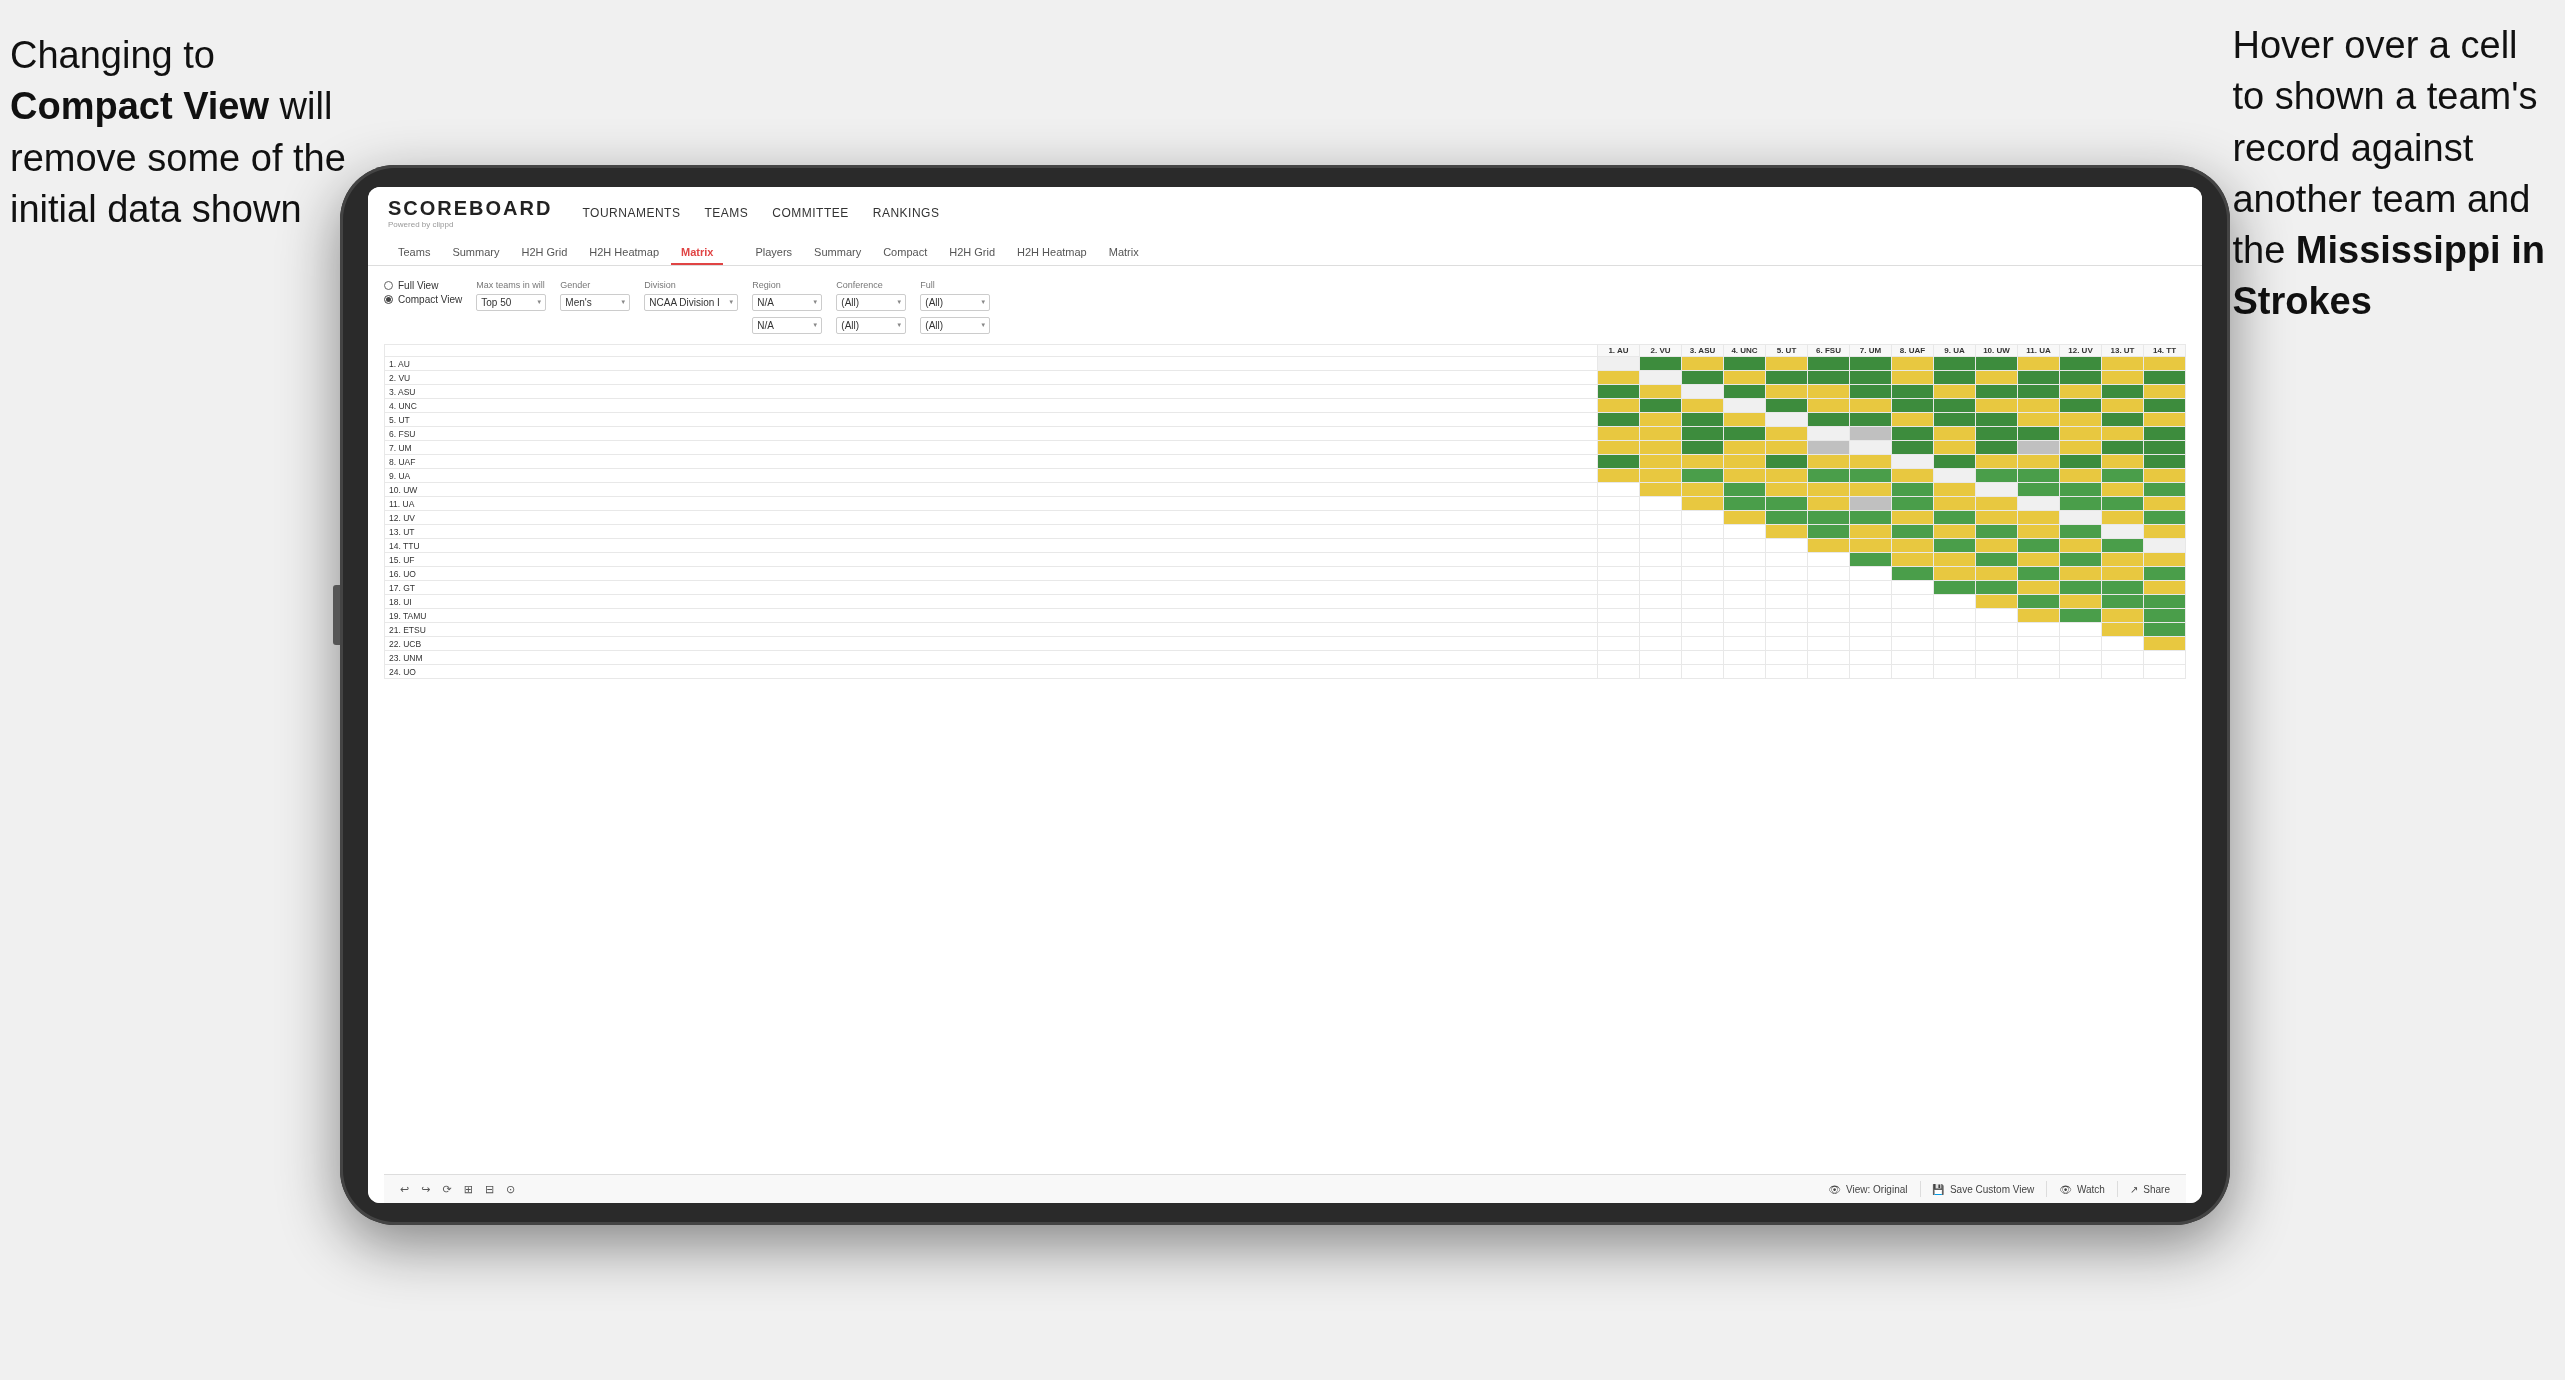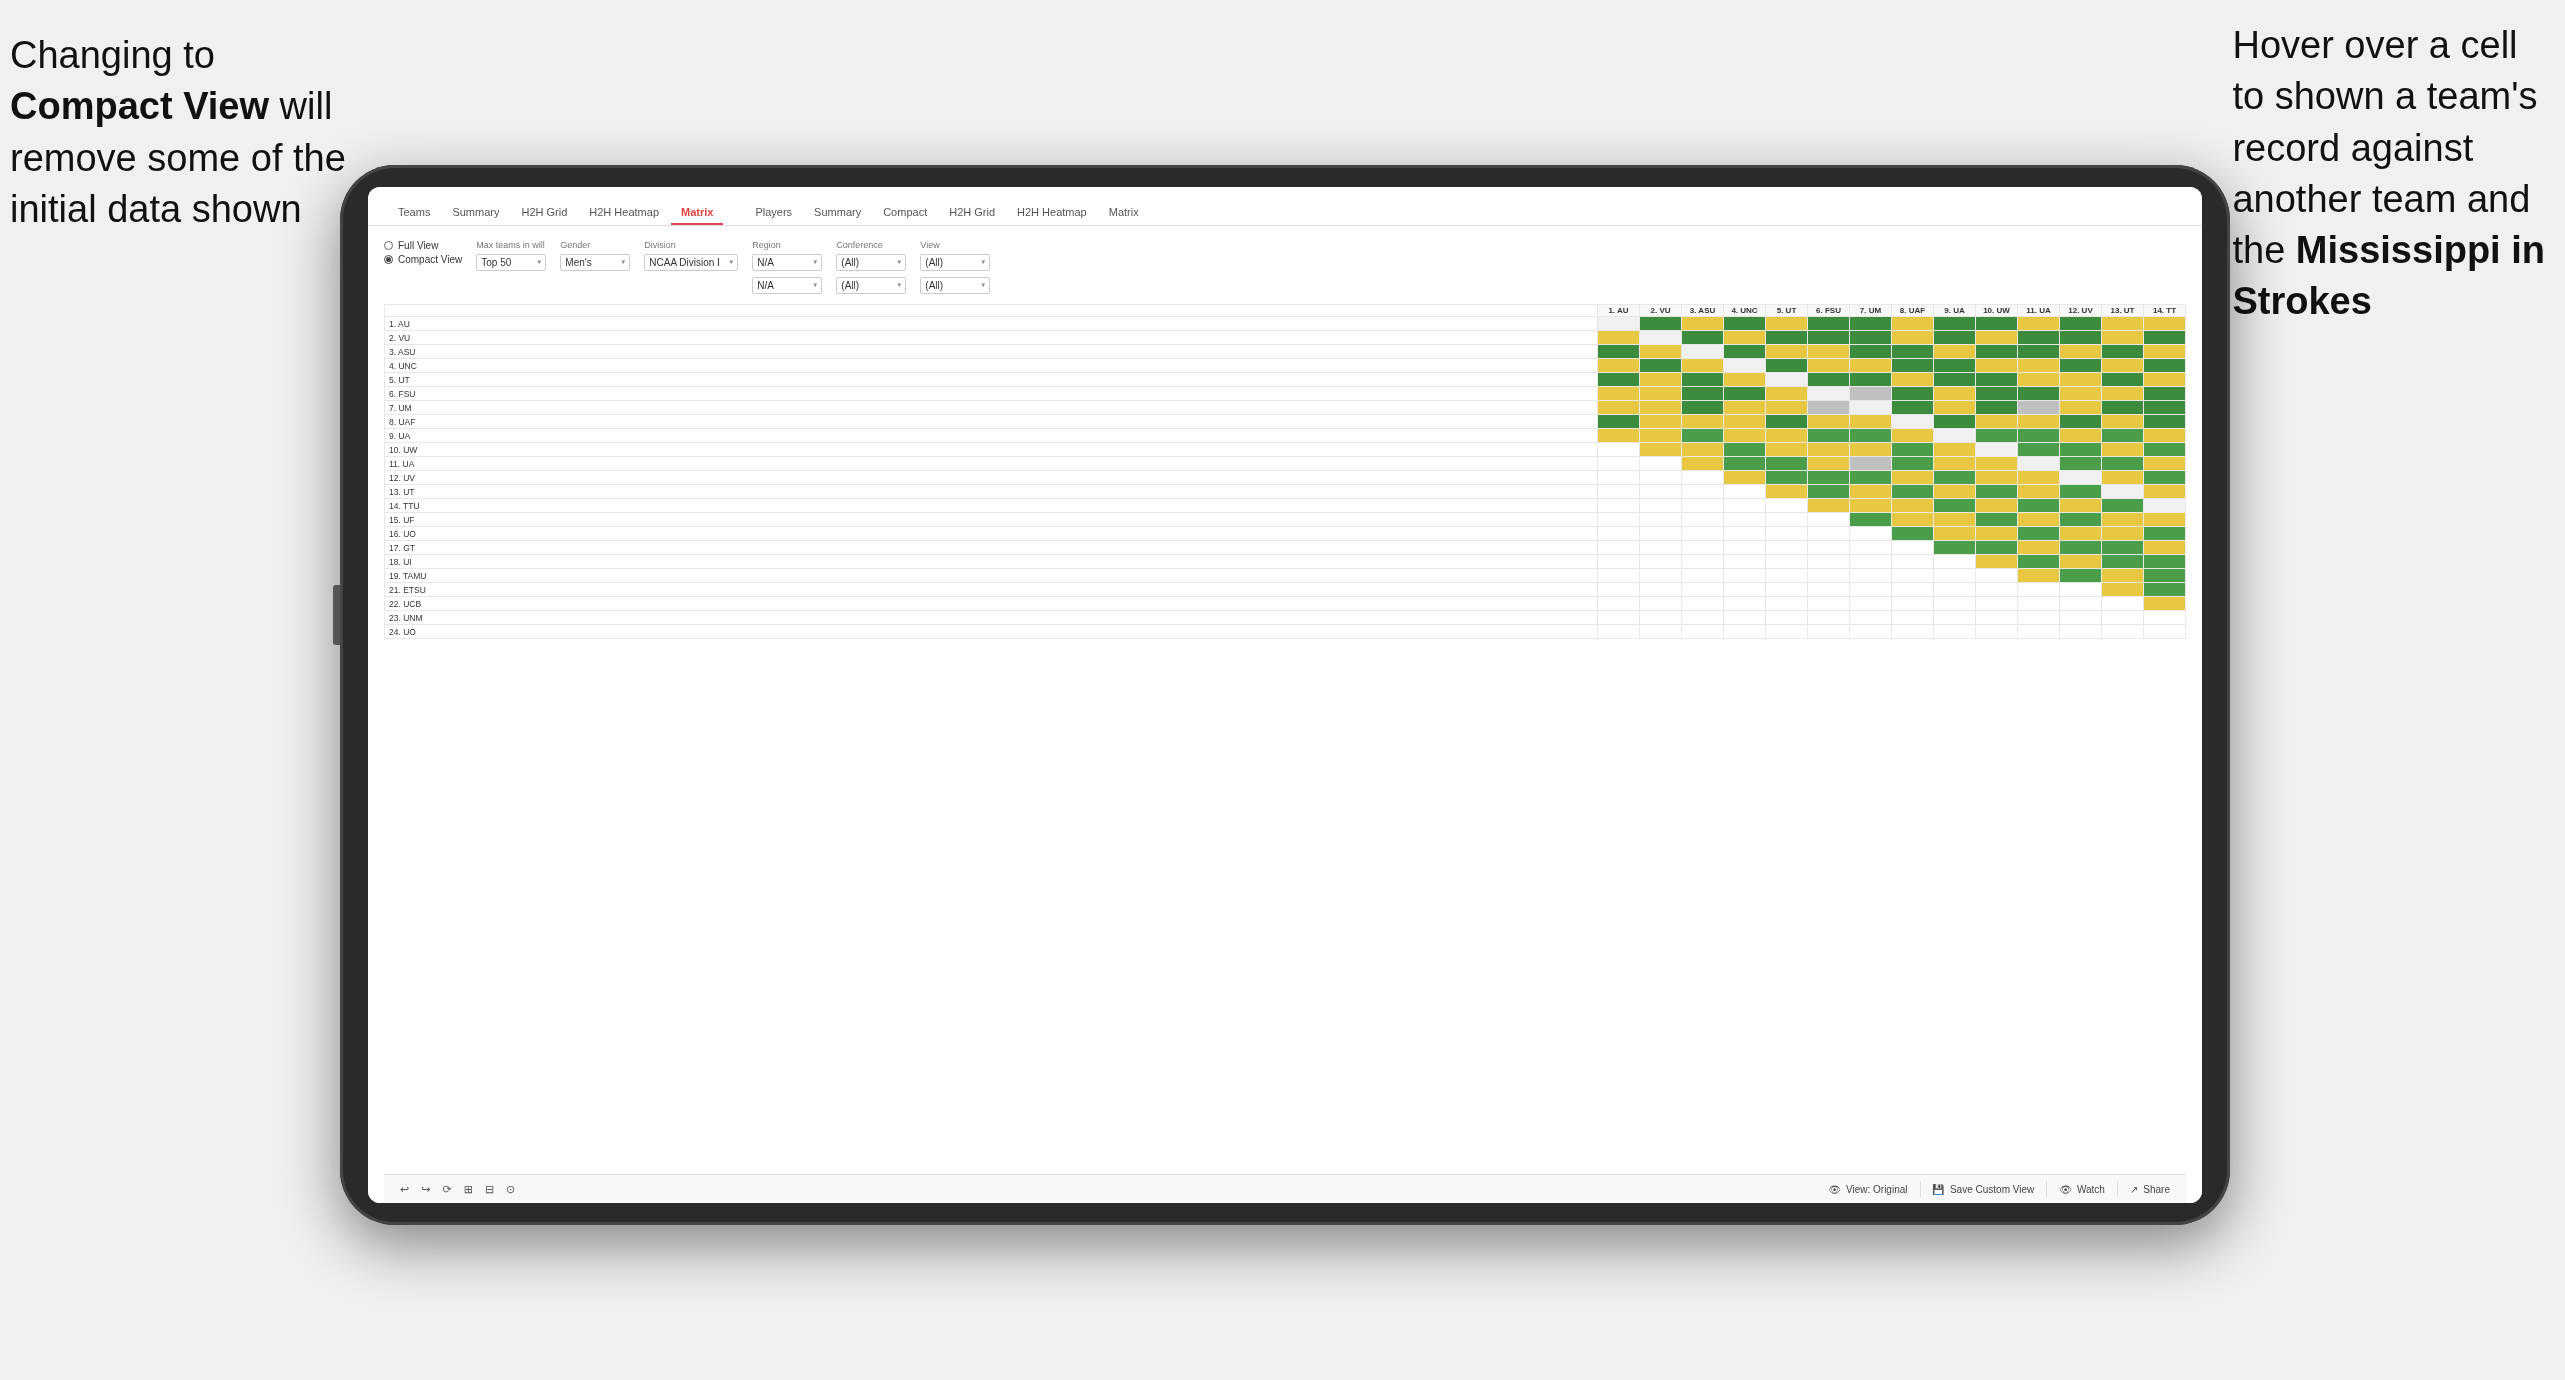--- a/index.html
+++ b/index.html
@@ -391,20 +391,32 @@
     </marker>
   </defs>
 </svg>
 
 <div class="tablet-frame">
   <div class="tablet-btn"></div>
   <div class="tablet-screen">
     <div class="screen-content">
 
       <div class="top-nav">
+        <div class="nav-header">
+          <div class="logo-area">
+            <span class="logo-title">SCOREBOARD</span>
+            <span class="logo-subtitle">Powered by clippd</span>
+          </div>
+          <div class="nav-links">
+            <a class="nav-link">TOURNAMENTS</a>
+            <a class="nav-link">TEAMS</a>
+            <a class="nav-link">COMMITTEE</a>
+            <a class="nav-link">RANKINGS</a>
+          </div>
+        </div>
         <div class="sub-nav">
           <div class="sub-tab">Teams</div>
           <div class="sub-tab">Summary</div>
           <div class="sub-tab">H2H Grid</div>
           <div class="sub-tab">H2H Heatmap</div>
           <div class="sub-tab active">Matrix</div>
           <div class="sub-tab" style="margin-left:20px;">Players</div>
           <div class="sub-tab">Summary</div>
           <div class="sub-tab">Compact</div>
           <div class="sub-tab">H2H Grid</div>
@@ -470,21 +482,21 @@
                 <option>(All)</option>
               </select>
             </div>
             <div class="filter-select-wrapper" style="margin-top:2px;">
               <select class="filter-select">
                 <option>(All)</option>
               </select>
             </div>
           </div>
           <div class="filter-group">
-            <span class="filter-label">View</span>
+            <span class="filter-label">Full</span>
             <div class="filter-select-wrapper">
               <select class="filter-select">
                 <option>(All)</option>
               </select>
             </div>
             <div class="filter-select-wrapper" style="margin-top:2px;">
               <select class="filter-select">
                 <option>(All)</option>
               </select>
             </div>

